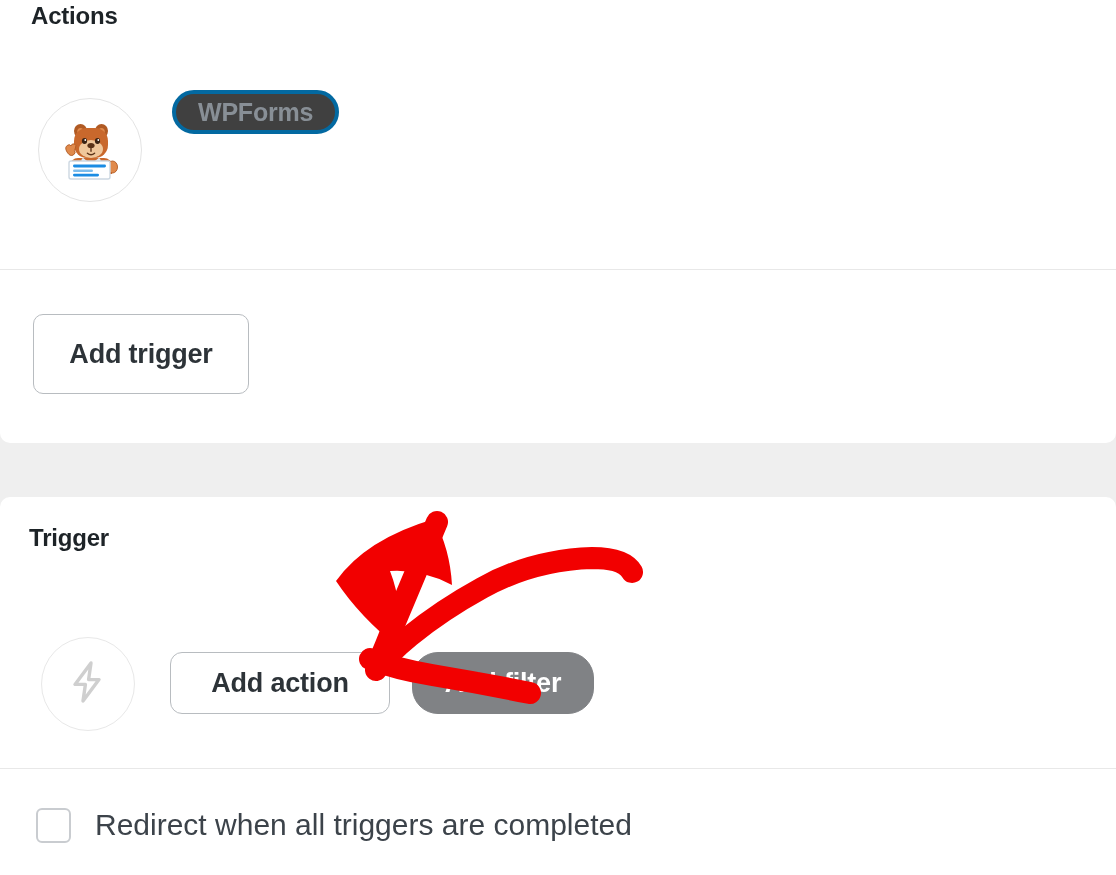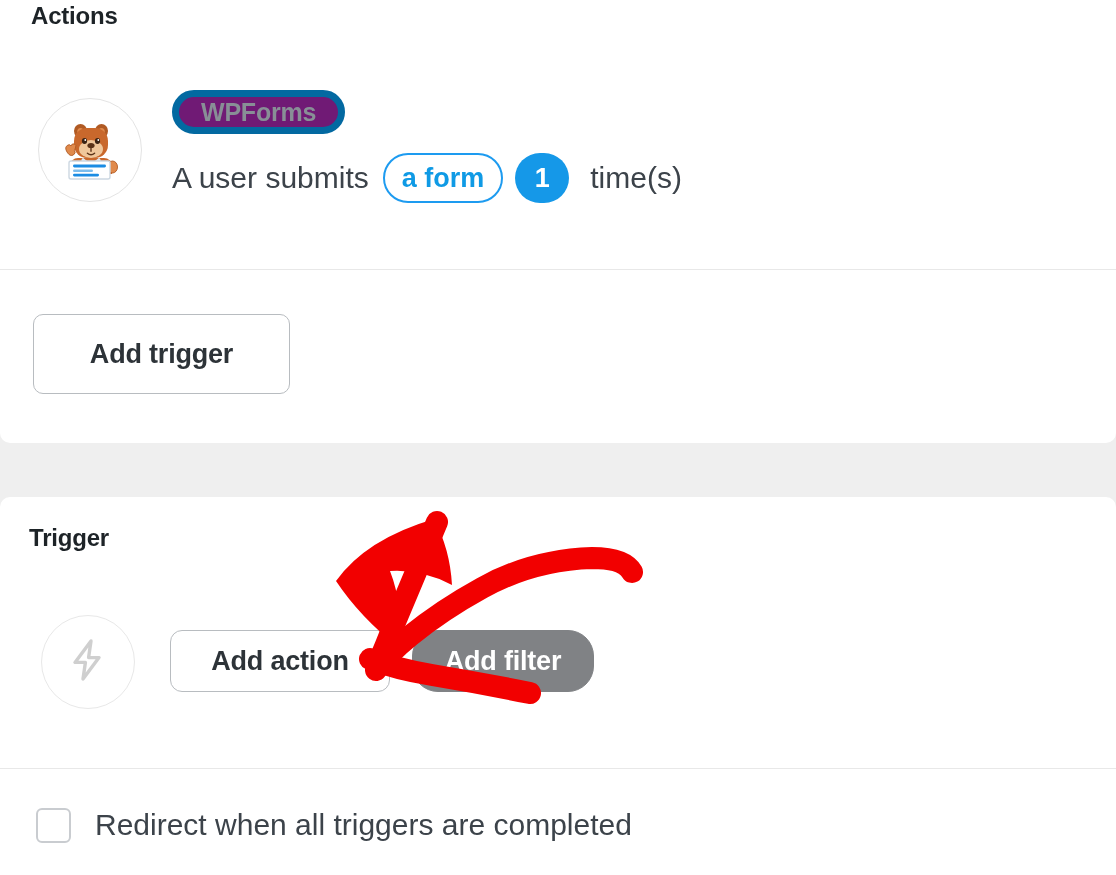--- a/index.html
+++ b/index.html
@@ -94,23 +94,23 @@
     top: 0;
     right: 0;
   }
 
   .pill-provider {
     display: inline-flex;
     align-items: center;
     justify-content: center;
     height: 44px;
     padding: 0 22px;
-    border: 7px solid #0369a1;
+    border: 4px solid #0369a1;
     border-radius: 24px;
-    background: #701a75;
+    background: #404040;
     color: #888f96;
     font-size: 25px;
     font-weight: bold;
     letter-spacing: -0.2px;
     box-sizing: border-box;
   }
 
   .sentence {
     margin-top: 19px;
     display: flex;
@@ -176,29 +176,29 @@
     background: #808285;
     border: 1px solid #808285;
     color: #ffffff;
     border-radius: 26px;
   }
 
   .btn-add-trigger {
     position: absolute;
     left: 33px;
     top: 328px;
-    width: 257px;
+    width: 216px;
     height: 80px;
   }
 
   
   .actions-row {
     position: absolute;
     left: 0;
-    top: 612px;
+    top: 634px;
     width: 1116px;
     height: 96px;
   }
   .bolt-avatar {
     position: absolute;
     left: 41px;
     top: 3px;
     width: 94px;
     height: 94px;
     border-radius: 50%;
@@ -308,26 +308,20 @@
             <rect x="19" y="55.5" width="20" height="2.6" rx="1.3" fill="#7bbcec"></rect>
             <rect x="19" y="59.8" width="26" height="2.6" rx="1.3" fill="#1b8ce3"></rect>
           </svg>
         </span>
       </div>
 
       <div class="trigger-body">
 
         <div class="pill-provider">WPForms</div>
 
-        <div class="sentence">
-          <span>A user submits</span>
-          <span class="pill-form">a form</span>
-          <span class="badge-count">1</span>
-          <span class="sentence-tail">time(s)</span>
-        </div>
 
       </div>
     </div>
 
     <div class="divider divider-1"></div>
 
     <div class="btn btn-outline btn-add-trigger">Add trigger</div>
 
   </div>
 

